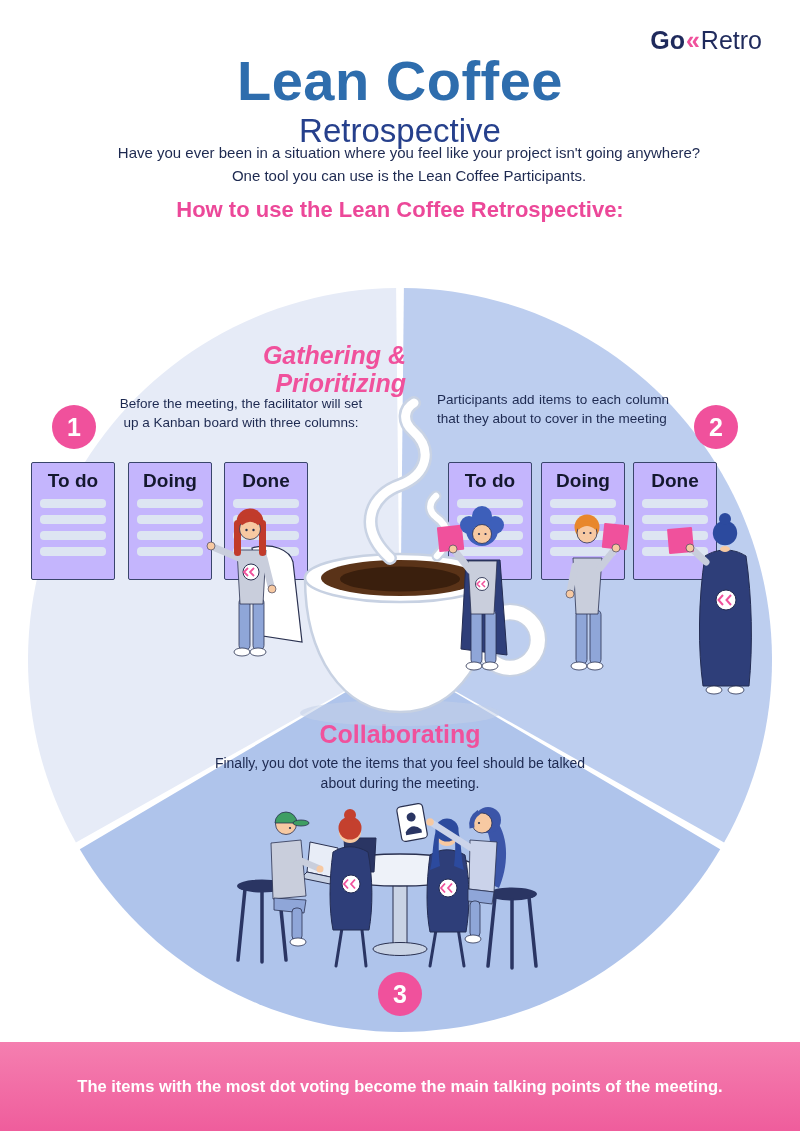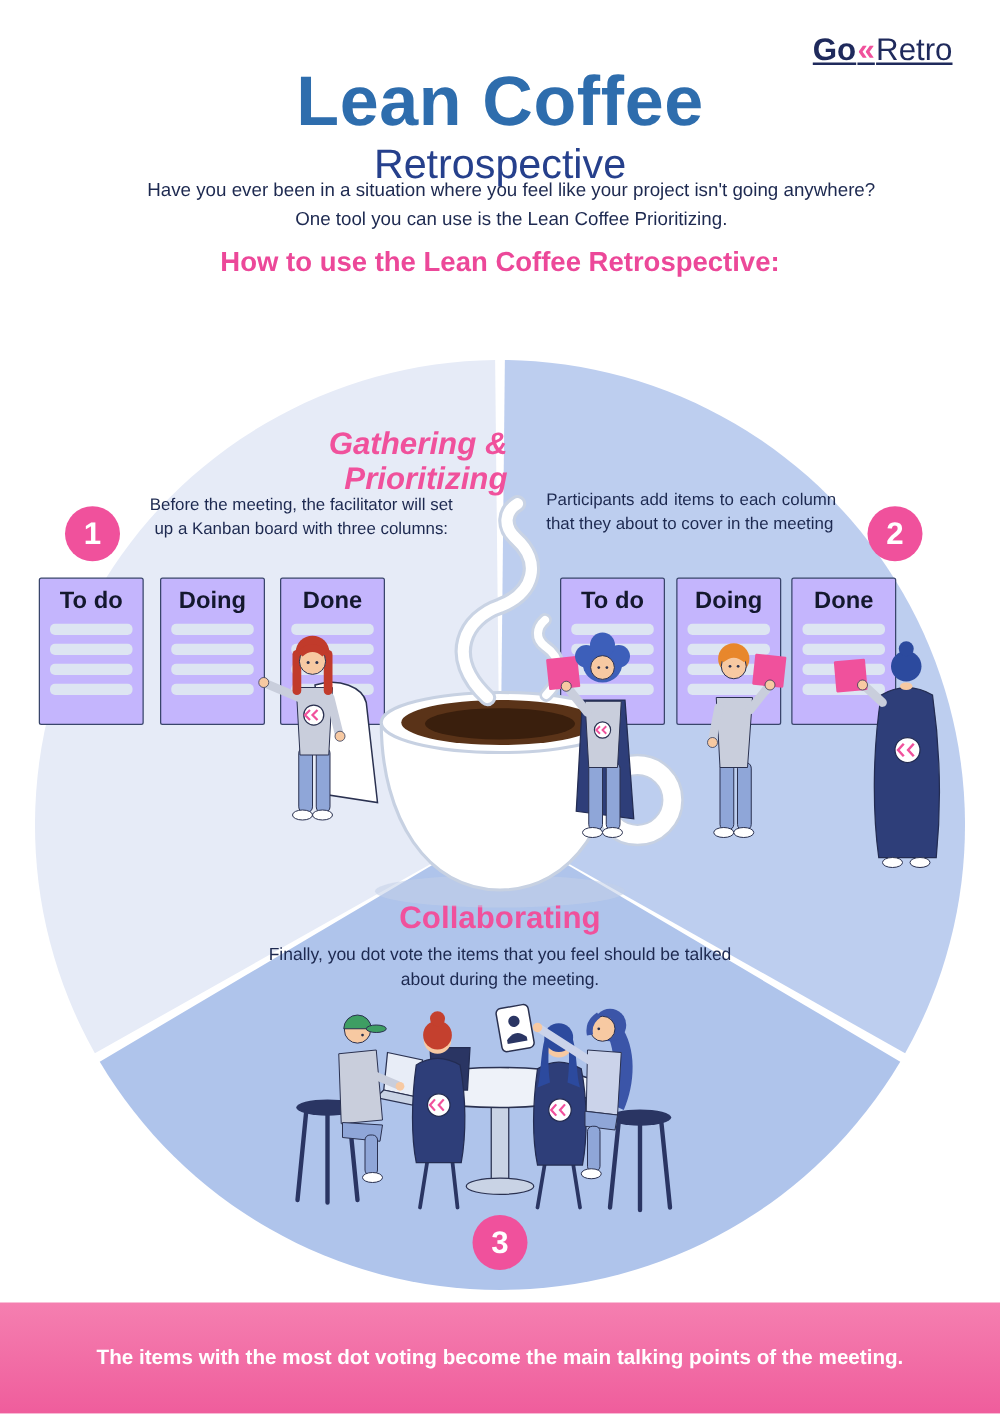--- a/index.html
+++ b/index.html
@@ -5,21 +5,21 @@
   * { box-sizing: border-box; margin: 0; padding: 0; }
   html,body { background:#ffffff; }
   .page {
     position: relative;
     width: 800px; height: 1131px;
     background: #ffffff;
     font-family: "Liberation Sans", sans-serif;
     overflow: hidden;
   }
 
-  .logo { position:absolute; top:26px; right:38px; font-size:25px; font-weight:700; color:#1F2A5C;text-decoration:underline; }
+  .logo { position:absolute; top:26px; right:38px; font-size:25px; font-weight:700; color:#1F2A5C; }
   .logo .chev { color:#F0519C; font-weight:700; padding:0 1px; }
   .logo .retro { font-weight:400; }
 
   .title    { position:absolute; top:32px;  width:100%; text-align:center; font-size:56px; font-weight:700; color:#2E6DAD; letter-spacing:0.5px;margin-top:16px; }
   .subtitle { position:absolute; top:92px;  width:100%; text-align:center; font-size:33px; font-weight:400; color:#26408C;margin-top:20px; }
   .intro    { position:absolute; top:142px; width:100%; text-align:center; font-size:15px; color:#1D2950; line-height:1.5;padding-left:18px; }
   .how-to   { position:absolute; top:197px; width:100%; text-align:center; font-size:22px; font-weight:700; color:#ec4899; }
 
   .sectors-svg { position:absolute; left:0; top:240px; width:800px; height:810px; }
   .scene-svg   { position:absolute; left:0; top:0; width:800px; height:1131px; pointer-events:none; }
@@ -68,21 +68,21 @@
 <body>
 
 <div class="page">
 
   <div class="logo"><span>Go</span><span class="chev">«</span><span class="retro">Retro</span></div>
 
   <h1 class="title">Lean Coffee</h1>
   <h2 class="subtitle">Retrospective</h2>
   <p class="intro">
     <span>Have you ever been in a situation where you feel like your project isn't going anywhere?</span><br>
-    <span>One tool you can use is the Lean Coffee Prioritizing.</span>
+    <span>One tool you can use is the Lean Coffee Participants.</span>
   </p>
   <h3 class="how-to">How to use the Lean Coffee Retrospective:</h3>
 
   <svg class="sectors-svg" viewBox="0 0 800 810">
     <path d="M400 420 L403.9 48 A372 372 0 0 1 724.1 602.6 Z" fill="#BDCEEF"></path>
     <path d="M400 420 L720.2 609.3 A372 372 0 0 1 79.8 609.3 Z" fill="#AFC4EB"></path>
     <path d="M400 420 L75.9 602.6 A372 372 0 0 1 396.1 48 Z" fill="#E6EBF7"></path>
   </svg>
 
   <div class="step-title t1">Gathering &amp; Prioritizing</div>

